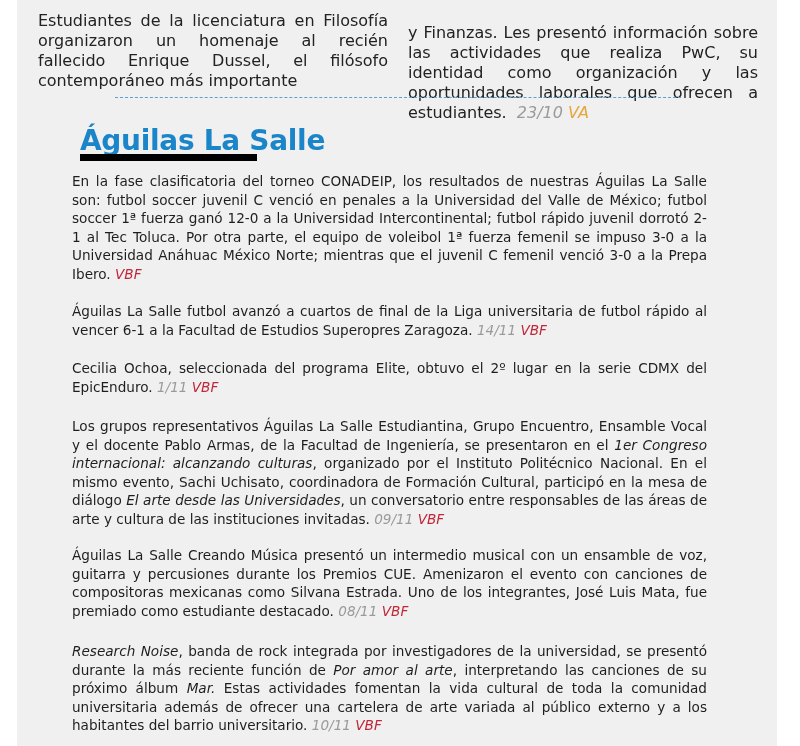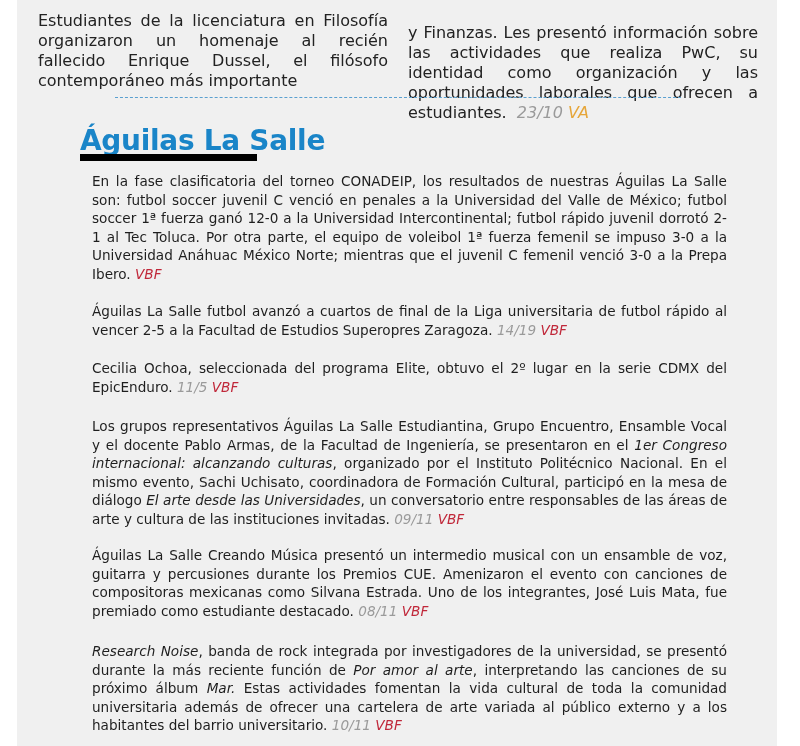--- a/index.html
+++ b/index.html
@@ -28,21 +28,21 @@
     position: absolute; left: 80px; top: 124px;
     font-family: "DejaVu Sans", sans-serif;
     font-weight: bold; font-size: 28px; color: #1a85c8;
     letter-spacing: -0.3px; margin: 0;
   }
   .title-bar {
     position: absolute; left: 80px; top: 154px; width: 177px; height: 7px;
     background: #000;
   }
   .news {
-    position: absolute; left: 92px; width: 635px;
+    position: absolute; left: 72px; width: 635px;
     font-size: 13.6px; line-height: 18.6px; color: #1e1e1e;
     text-align: justify; margin: 0;
   }
   .date { color: #9a9a9a; font-style: italic; }
   .src-vbf { color: #c0283a; font-style: italic; }
   .src-va { color: #e6a63a; font-style: italic; }
   i { font-style: italic; }
 </style>
 </head>
 <body>
@@ -53,21 +53,21 @@
 
 <p class="top-col top-right"><span>y Finanzas. Les presentó información sobre las actividades que realiza PwC, su identidad como organización y las oportunidades laborales que ofrecen a estudiantes.</span>&nbsp; <span class="date">23/10</span> <span class="src-va">VA</span></p>
 
 <div class="divider"></div>
 
 <h2 class="section-title">Águilas La Salle</h2>
 <div class="title-bar"></div>
 
 <p class="news" style="top:172px"><span>En la fase clasificatoria del torneo CONADEIP, los resultados de nuestras Águilas La Salle son: futbol soccer juvenil C venció en penales a la Universidad del Valle de México; futbol soccer 1ª fuerza ganó 12-0 a la Universidad Intercontinental; futbol rápido juvenil dorrotó 2-1 al Tec Toluca. Por otra parte, el equipo de voleibol 1ª fuerza femenil se impuso 3-0 a la Universidad Anáhuac México Norte; mientras que el juvenil C femenil venció 3-0 a la Prepa Ibero.</span> <span class="src-vbf">VBF</span></p>
 
-<p class="news" style="top:302px"><span>Águilas La Salle futbol avanzó a cuartos de final de la Liga universitaria de futbol rápido al vencer 2-5 a la Facultad de Estudios Superopres Zaragoza.</span> <span class="date">14/19</span> <span class="src-vbf">VBF</span></p>
+<p class="news" style="top:302px"><span>Águilas La Salle futbol avanzó a cuartos de final de la Liga universitaria de futbol rápido al vencer 6-1 a la Facultad de Estudios Superopres Zaragoza.</span> <span class="date">14/11</span> <span class="src-vbf">VBF</span></p>
 
-<p class="news" style="top:359px"><span>Cecilia Ochoa, seleccionada del programa Elite, obtuvo el 2º lugar en la serie CDMX del EpicEnduro.</span> <span class="date">11/5</span> <span class="src-vbf">VBF</span></p>
+<p class="news" style="top:359px"><span>Cecilia Ochoa, seleccionada del programa Elite, obtuvo el 2º lugar en la serie CDMX del EpicEnduro.</span> <span class="date">1/11</span> <span class="src-vbf">VBF</span></p>
 
 <p class="news" style="top:417px"><span>Los grupos representativos Águilas La Salle Estudiantina, Grupo Encuentro, Ensamble Vocal y el docente Pablo Armas, de la Facultad de Ingeniería, se presentaron en el </span><i>1er Congreso internacional: alcanzando culturas</i><span>, organizado por el Instituto Politécnico Nacional. En el mismo evento, Sachi Uchisato, coordinadora de Formación Cultural, participó en la mesa de diálogo </span><i>El arte desde las Universidades</i><span>, un conversatorio entre responsables de las áreas de arte y cultura de las instituciones invitadas.</span> <span class="date">09/11</span> <span class="src-vbf">VBF</span></p>
 
 <p class="news" style="top:546px"><span>Águilas La Salle Creando Música presentó un intermedio musical con un ensamble de voz, guitarra y percusiones durante los Premios CUE. Amenizaron el evento con canciones de compositoras mexicanas como Silvana Estrada. Uno de los integrantes, José Luis Mata, fue premiado como estudiante destacado.</span> <span class="date">08/11</span> <span class="src-vbf">VBF</span></p>
 
 <p class="news" style="top:642px"><i>Research Noise</i><span>, banda de rock integrada por investigadores de la universidad, se presentó durante la más reciente función de </span><i>Por amor al arte</i><span>, interpretando las canciones de su próximo álbum </span><i>Mar.</i><span> Estas actividades fomentan la vida cultural de toda la comunidad universitaria además de ofrecer una cartelera de arte variada al público externo y a los habitantes del barrio universitario.</span> <span class="date">10/11</span> <span class="src-vbf">VBF</span></p>
 
 </body></html>

